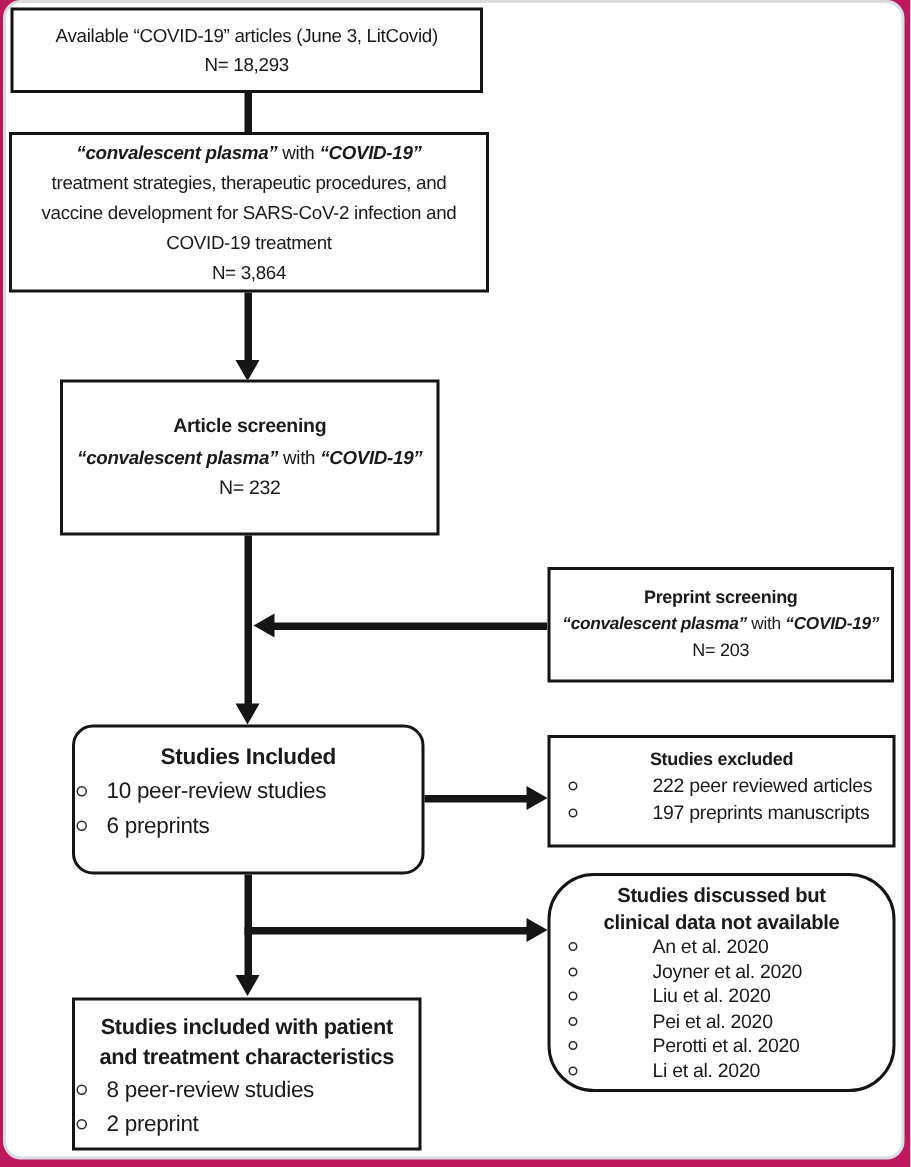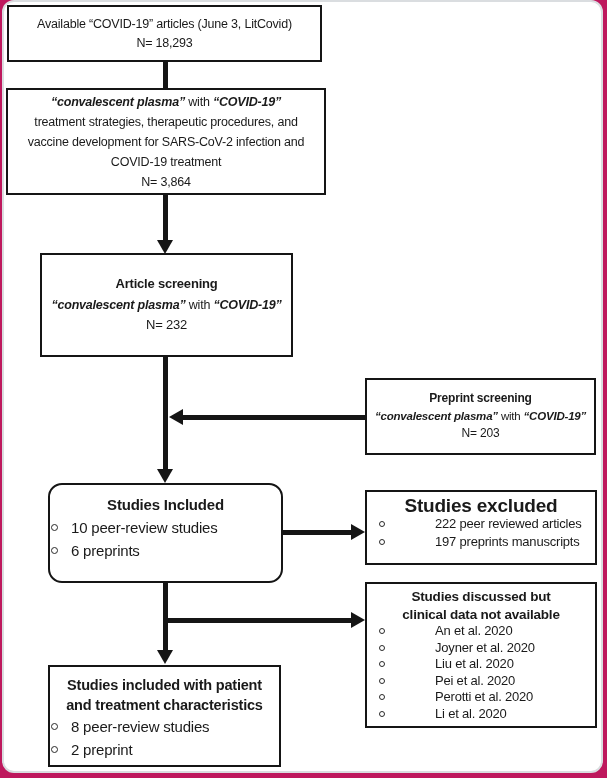--- a/index.html
+++ b/index.html
@@ -26,22 +26,22 @@
   .tri-right{border-top:8.5px solid transparent;border-bottom:8.5px solid transparent;border-left:14px solid #151515;}
 
   #box-available{left:7px;top:5px;width:315px;height:57px;justify-content:center;font-size:12.5px;line-height:19px;}
   #box-filtered{left:6px;top:88px;width:320px;height:107px;justify-content:center;font-size:12.5px;line-height:20px;}
   #box-article{left:40px;top:253px;width:253px;height:104px;justify-content:center;font-size:13px;line-height:20.5px;}
   #box-article .q{font-size:12.5px;}
   #box-preprint{left:365px;top:378px;width:231px;height:77px;justify-content:center;font-size:12px;line-height:17.5px;}
   #box-preprint .q{font-size:11.5px;}
   #box-included{left:48px;top:483px;width:235px;height:100px;padding-top:8px;font-size:15px;line-height:23px;border-radius:14px;}
   #box-excluded{left:365px;top:490px;width:232px;height:75px;padding-top:5px;font-size:13px;line-height:18px;}
-  #box-excluded .title{font-size:19px;}
-  #box-discussed{left:365px;top:582px;width:232px;height:146px;padding-top:4px;font-size:13px;line-height:16.5px;}
+  #box-excluded .title{font-size:12px;}
+  #box-discussed{left:365px;top:582px;width:232px;height:146px;padding-top:4px;font-size:13px;line-height:16.5px;border-radius:31px;}
   #box-discussed .title{font-size:13.5px;line-height:17.5px;}
   #box-final{left:48px;top:665px;width:233px;height:102px;padding-top:8px;font-size:15px;line-height:23px;}
   #box-final .title{font-size:14.5px;line-height:20px;}
 
   .bullet-row{display:flex;align-items:center;align-self:stretch;padding-left:1px;}
   .bullet{width:7px;height:7px;border:1.4px solid #2a2a2a;border-radius:50%;margin-right:13px;flex:none;box-sizing:border-box;}
   #box-excluded .bullet-row,#box-discussed .bullet-row{padding-left:12px;gap:39px;}
   #box-excluded .bullet,#box-discussed .bullet{width:6px;height:6px;margin-right:11px;}
 </style>
 </head>

